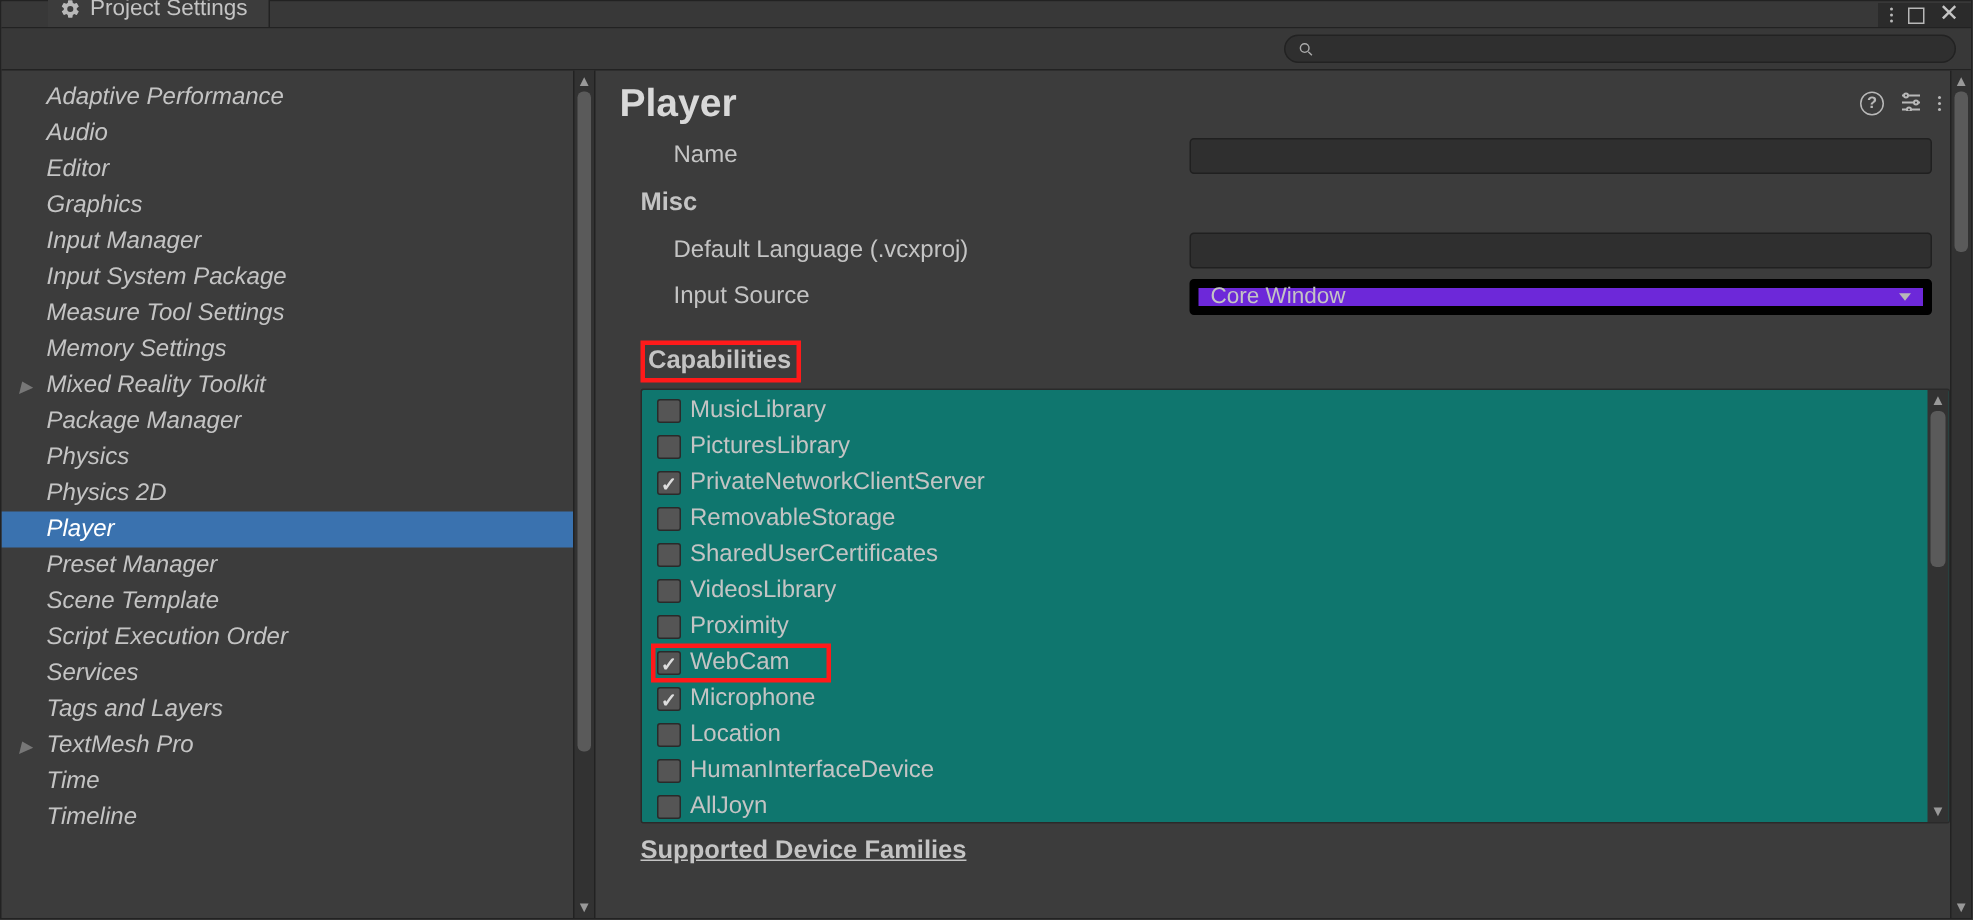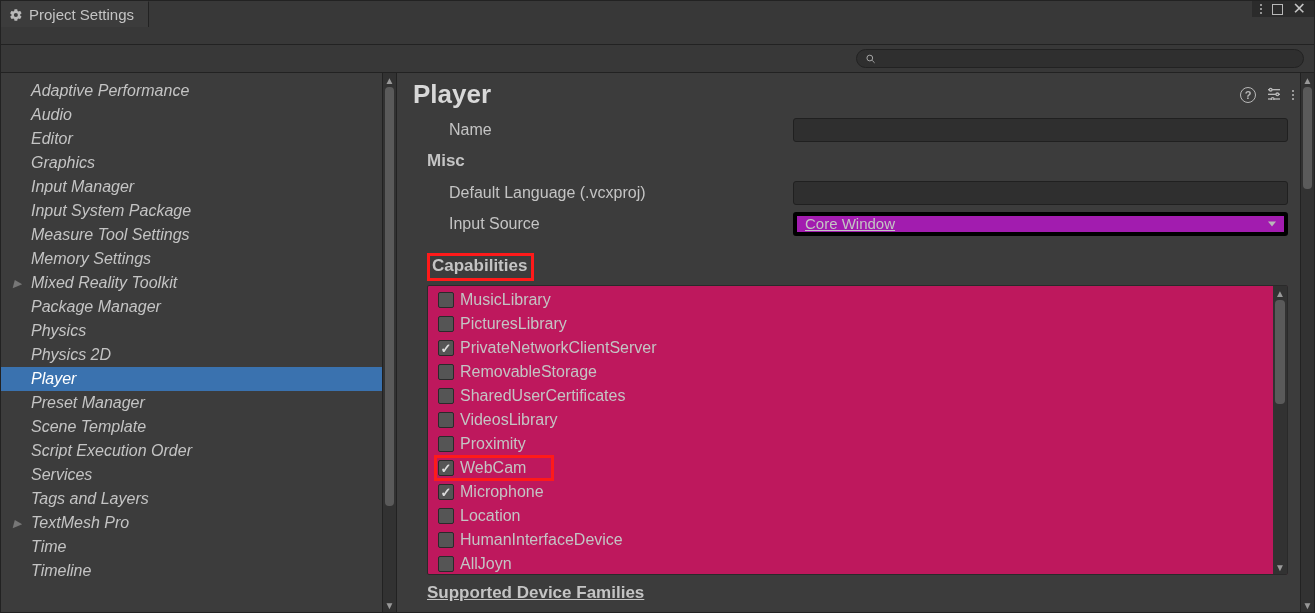--- a/index.html
+++ b/index.html
@@ -1,20 +1,20 @@
 <!DOCTYPE html>
 <html><head>
 <meta charset="utf-8">
 <style>
   * { box-sizing: border-box; margin: 0; padding: 0; font-family: Arial, Helvetica, sans-serif; }
   html, body { width: 1315px; height: 613px; background: #383838; color: #c4c4c4; font-size: 15px; overflow: hidden; }
 
   .window { width: 100%; height: 100%; display: flex; flex-direction: column; border: 1px solid #222; background: #3c3c3c; }
 
-  .titlebar { height: 44px; background: #383838; display: flex; align-items: flex-start; border-bottom: 1px solid #222; }
+  .titlebar { height: 18px; background: #383838; display: flex; align-items: flex-end; border-bottom: 1px solid #222; padding-left: 31px; }
   .titlebar-tab { background: #3c3c3c; display: inline-flex; align-items: center; padding: 0 14px 0 8px; gap: 6px; border-right: 1px solid #222; border-top: 1px solid #3c3c3c; height: 26px; margin-top: 0; }
   .titlebar-tab .gear { width: 14px; height: 14px; display: inline-flex; align-items: center; justify-content: center; }
   .titlebar-spacer { flex: 1; background: #2b2b2b; }
   .titlebar-ctrls { display: flex; align-items: center; gap: 10px; padding: 0 8px; background: #2b2b2b; }
   .dots-v { display: inline-flex; flex-direction: column; gap: 2px; }
   .dots-v span { width: 2px; height: 2px; background: #b8b8b8; border-radius: 50%; }
   .maxbox { width: 11px; height: 11px; border: 1.5px solid #b8b8b8; }
   .xclose { font-size: 16px; line-height: 1; color: #c4c4c4; }
 
   .toolbar { height: 28px; background: #383838; border-bottom: 1px solid #222; display: flex; align-items: center; justify-content: flex-end; padding-right: 10px; }
@@ -46,27 +46,27 @@
   .help-icon { width: 16px; height: 16px; border: 1.5px solid #b8b8b8; border-radius: 50%; display:inline-flex; align-items:center; justify-content:center; font-size: 11px; font-weight:bold; color:#b8b8b8; }
   .preset-icon { width: 16px; height: 14px; }
 
   .panel { flex: 1; overflow: hidden; padding: 0 0 0 0; }
 
   .row { display: flex; align-items: center; height: 31px; padding-left: 30px; padding-right: 12px; }
   .row-label { flex: 0 0 366px; font-size: 16px; }
   .row-label.indent { padding-left: 22px; }
   .row-field { flex: 1; }
   .input-box { background: #2f2f2f; border: 1px solid #202020; border-radius: 3px; height: 24px; width: 100%; color: #c4c4c4; padding: 0 6px; font-size: 15px; }
-  .select-box { background: #a21caf; border: 4px solid #000000; border-radius: 3px; height: 24px; width: 100%; position:relative; display:flex; align-items:center; padding: 0 8px; font-size:15px;text-decoration:underline;}
+  .select-box { background: #6d28d9; border: 6px solid #000000; border-radius: 3px; height: 24px; width: 100%; position:relative; display:flex; align-items:center; padding: 0 8px; font-size:15px;}
   .select-box::after { content: ''; position:absolute; right:8px; top:50%; transform: translateY(-50%); border-left: 4px solid transparent; border-right: 4px solid transparent; border-top: 5px solid #b8b8b8; }
 
   .section-head { font-size: 17px; font-weight: bold; padding: 6px 0 6px 30px; }
   .highlight { border: 3px solid #ff1a1a; display: inline-block; padding: 0 4px 2px 2px; }
 
-  .caps-box { margin-left: 30px; margin-right: 12px; border: 1px solid #2a2a2a; border-radius: 2px; background:#be185d; height: 290px; display:flex; }
+  .caps-box { margin-left: 30px; border: 1px solid #2a2a2a; border-radius: 2px; background:#0f766e; height: 290px; display:flex; }
   .caps-list { flex:1; overflow:hidden; padding-top: 2px; }
   .cap-row { display:flex; align-items:center; height:24px; padding-left: 10px; gap: 6px; font-size:16px; }
   .chk { width: 16px; height:16px; background:#555; border:1px solid #2a2a2a; border-radius:2px; display:inline-flex; align-items:center; justify-content:center; flex-shrink:0; }
   .chk.checked::after { content: '✓'; color: #ddd; font-size: 13px; font-weight:bold; line-height:1; }
   .caps-box .sb-track { }
   .caps-box .sb-thumb { top: 0; height: 40%; }
   .cap-row.hl { position:relative; }
   .cap-row.hl .hl-box { position:absolute; border:3px solid #ff1a1a; left: 6px; top: -1px; height: 26px; width: 120px; pointer-events:none; }
 
   .main-scrollbar { width: 14px; background: #323232; border-left: 1px solid #222; display: flex; flex-direction: column; align-items: center; }

